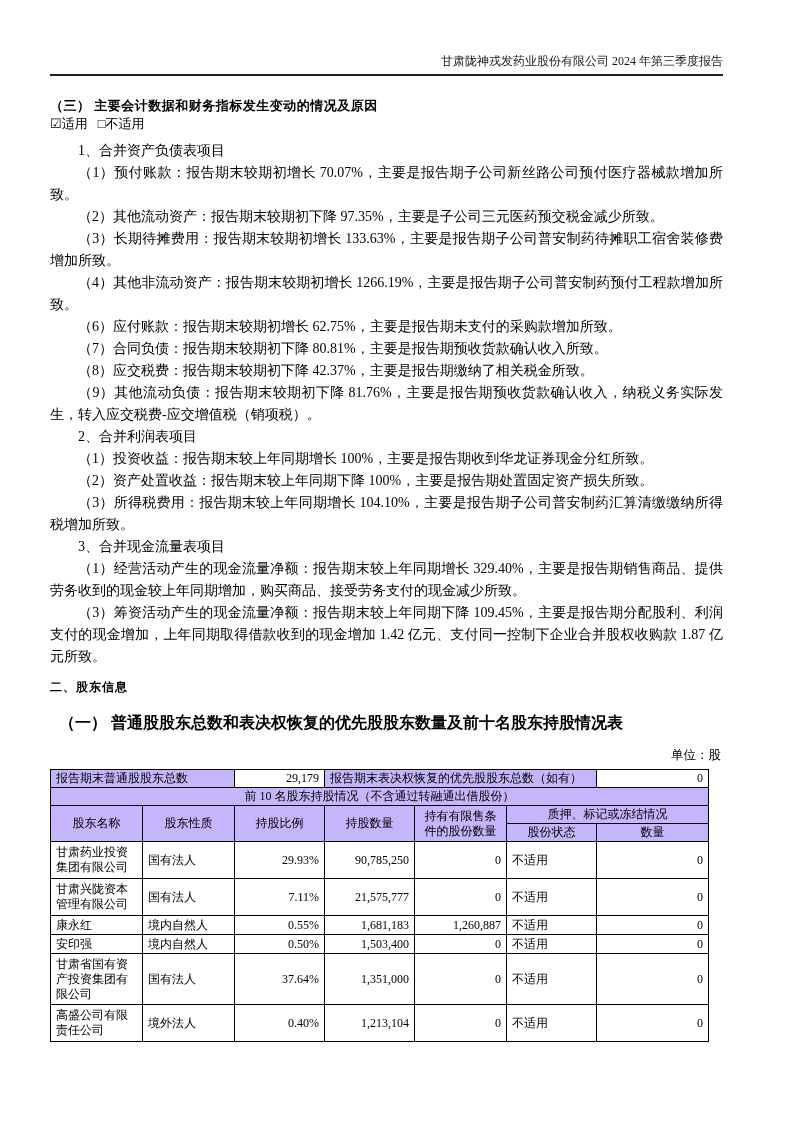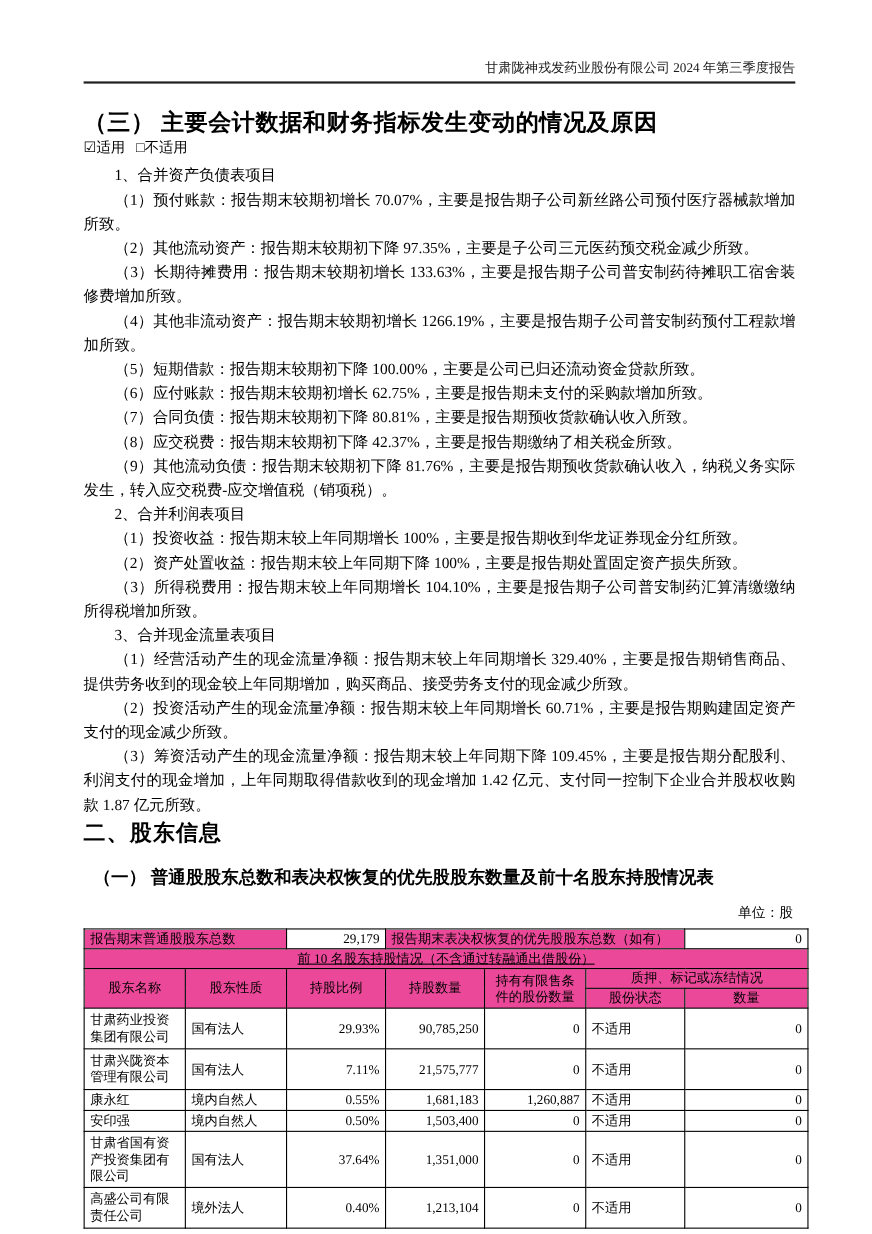--- a/index.html
+++ b/index.html
@@ -5,54 +5,55 @@
   * { margin: 0; padding: 0; box-sizing: border-box; }
   html, body { background: #ffffff; }
   body {
     width: 793px; height: 1122px;
     font-family: "Liberation Serif", "DejaVu Serif", serif;
     color: #000;
     overflow: hidden;
   }
   .page {
     width: 793px; height: 1122px;
-    padding: 54px 70px 0 76px;
+    padding: 54px 70px 0 50px;
     position: relative;
   }
   .doc-header {
     text-align: right;
     font-size: 12px;
     line-height: 14px;
     color: #1a1a1a;
     padding-bottom: 6px;
   }
   .header-rule {
     border: none;
     border-top: 2px solid #1f1f1f;
     height: 0;
   }
   .sec3-title {
     margin-top: 21px;
-    font-size: 21px;
+    font-size: 13px;
     font-weight: 700;
     letter-spacing: 0.5px;
   }
   .applicability {
     font-size: 13px;
   }
   .applicability .gap { display: inline-block; width: 10px; }
   .paras { margin-top: 7px; }
   .para {
     font-size: 14px;
     line-height: 22px;
     text-align: justify;
     text-indent: 28px;
   }
   .sec2-title {
-    font-size: 20px;
+    margin-top: 11px;
+    font-size: 12px;
     font-weight: 700;
     letter-spacing: 1px;
   }
   .sub1-title {
     margin-top: 17px;
     margin-left: 9px;
     font-size: 16px;
     font-weight: 700;
   }
   .unit-note {
@@ -68,25 +69,25 @@
     table-layout: fixed;
   }
   .sh-table td {
     border: 1px solid #000;
     font-size: 12px;
     line-height: 15px;
     padding: 1px 5px;
     vertical-align: middle;
     overflow: hidden;
   }
-  .sh-table td.shade { background: #ec4899; }
+  .sh-table td.shade { background: #c4b5fd; }
   .sh-table td.c { text-align: center; }
   .sh-table td.r { text-align: right; }
   .h-sum  { height: 18px; }
-  .h-band { height: 17px; text-decoration: underline; }
+  .h-band { height: 17px; }
   .h-hdr1 { height: 16px; }
   .h-hdr2 { height: 18px; }
   .h-1l { height: 19px; margin-top: 40px; }
   .h-2l { height: 37px; }
   .h-3l { height: 51px; }
 </style>
 </head>
 <body>
 
 <div class="page">
@@ -99,32 +100,30 @@
   <div class="applicability">
     <span>☑适用</span><span class="gap"></span><span>□不适用</span>
   </div>
 
   <div class="paras">
     <div class="para">1、合并资产负债表项目</div>
     <div class="para">（1）预付账款：报告期末较期初增长 70.07%，主要是报告期子公司新丝路公司预付医疗器械款增加所致。</div>
     <div class="para">（2）其他流动资产：报告期末较期初下降 97.35%，主要是子公司三元医药预交税金减少所致。</div>
     <div class="para">（3）长期待摊费用：报告期末较期初增长 133.63%，主要是报告期子公司普安制药待摊职工宿舍装修费增加所致。</div>
     <div class="para">（4）其他非流动资产：报告期末较期初增长 1266.19%，主要是报告期子公司普安制药预付工程款增加所致。</div>
-    <div class="para">（5）短期借款：报告期末较期初下降 100.00%，主要是公司已归还流动资金贷款所致。</div>
     <div class="para">（6）应付账款：报告期末较期初增长 62.75%，主要是报告期未支付的采购款增加所致。</div>
     <div class="para">（7）合同负债：报告期末较期初下降 80.81%，主要是报告期预收货款确认收入所致。</div>
     <div class="para">（8）应交税费：报告期末较期初下降 42.37%，主要是报告期缴纳了相关税金所致。</div>
     <div class="para">（9）其他流动负债：报告期末较期初下降 81.76%，主要是报告期预收货款确认收入，纳税义务实际发生，转入应交税费-应交增值税（销项税）。</div>
     <div class="para">2、合并利润表项目</div>
     <div class="para">（1）投资收益：报告期末较上年同期增长 100%，主要是报告期收到华龙证券现金分红所致。</div>
     <div class="para">（2）资产处置收益：报告期末较上年同期下降 100%，主要是报告期处置固定资产损失所致。</div>
     <div class="para">（3）所得税费用：报告期末较上年同期增长 104.10%，主要是报告期子公司普安制药汇算清缴缴纳所得税增加所致。</div>
     <div class="para">3、合并现金流量表项目</div>
     <div class="para">（1）经营活动产生的现金流量净额：报告期末较上年同期增长 329.40%，主要是报告期销售商品、提供劳务收到的现金较上年同期增加，购买商品、接受劳务支付的现金减少所致。</div>
-    <div class="para">（2）投资活动产生的现金流量净额：报告期末较上年同期增长 60.71%，主要是报告期购建固定资产支付的现金减少所致。</div>
     <div class="para">（3）筹资活动产生的现金流量净额：报告期末较上年同期下降 109.45%，主要是报告期分配股利、利润支付的现金增加，上年同期取得借款收到的现金增加 1.42 亿元、支付同一控制下企业合并股权收购款 1.87 亿元所致。</div>
   </div>
 
   <div class="sec2-title">二、股东信息</div>
   <div class="sub1-title">（一） 普通股股东总数和表决权恢复的优先股股东数量及前十名股东持股情况表</div>
   <div class="unit-note">单位：股</div>
 
   <table class="sh-table">
     <colgroup>
       <col style="width:92px">

